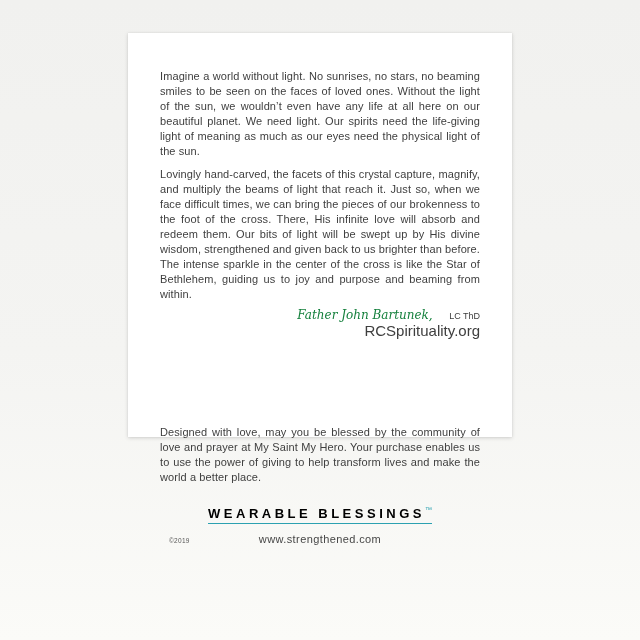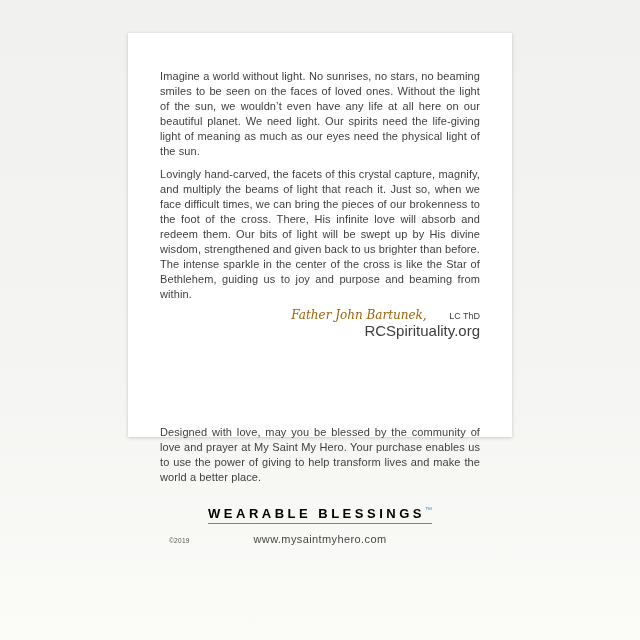--- a/index.html
+++ b/index.html
@@ -42,25 +42,25 @@
     color: #4a4a4a;
   }
   .sig-line {
     line-height: 15px;
     white-space: nowrap;
   }
   .sig-script {
     font-family: "DejaVu Serif", serif;
     font-style: italic;
     font-size: 12px;
-    color: #a16207;
+    color: #15803d;
   }
   .sig-cred {
     font-size: 9px;
-    margin-left: 18px;
+    margin-left: 12px;
     color: #3e3e3e;
   }
   .sig-org {
     font-size: 15px;
     line-height: 13px;
     color: #3e3e3e;
   }
   .footer-para {
     margin-top: 88px;
   }
@@ -137,18 +137,18 @@
       </div>
 
       <p class="body-para footer-para">Designed with love, may you be blessed by the community of love and prayer at My Saint My Hero. Your purchase enables us to use the power of giving to help transform lives and make the world a better place.</p>
 
       <div class="brand-block">
         <div class="wordmark-wrap"><span class="wordmark">WEARABLE BLESSINGS</span><span class="tm">™</span></div>
       </div>
 
       <div class="bottom-row">
         <span class="copyright">©2019</span>
-        <span class="website">www.mysaintmyhero.com</span>
+        <span class="website">www.strengthened.com</span>
       </div>
 
     </div>
   </div>
 </div>
 
 </body></html>

